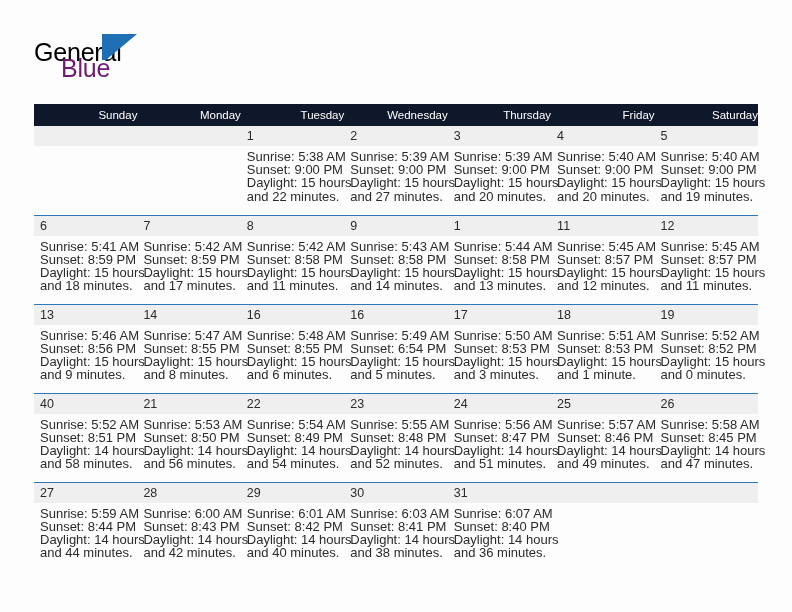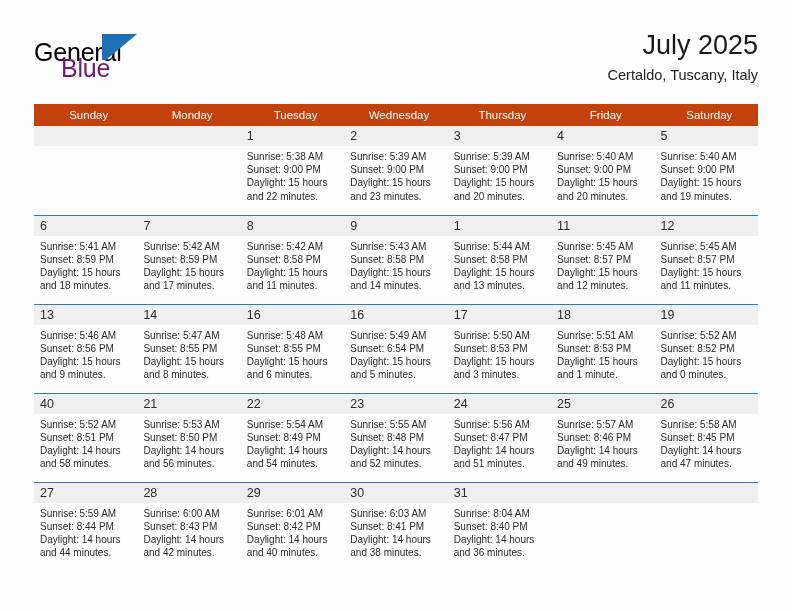--- a/index.html
+++ b/index.html
@@ -101,25 +101,25 @@
   
   .calendar {
     position: absolute;
     left: 34px;
     top: 104px;
     width: 724px;
     border-collapse: collapse;
     table-layout: fixed;
   }
   .calendar th {
-    background: #c2410c;
+    background: #0f172a;
     color: #ffffff;
     font-size: 11.5px;
     font-weight: normal;
-    text-align: center;
+    text-align: right;
     padding: 5px 0 5px 6px;
     height: 21px;
     border: none;
   }
   .calendar td {
     vertical-align: top;
     padding: 0;
     border: none;
     border-top: 1px solid #2f77ba;
     height: 89px;
@@ -130,21 +130,21 @@
   .daynum {
     background: #efefef;
     font-size: 12.5px;
     color: #2b2b2b;
     padding: 3px 0 3px 6px;
     height: 20px;
     line-height: 14px;
   }
   .detail {
     padding: 4px 7px 0 6px;
-    font-size: 10px;
+    font-size: 13px;
     line-height: 13.2px;
     color: #2b2b2b;
   }
   .detail div { white-space: nowrap; }
   td.blank .detail { visibility: hidden; }
 </style>
 </head>
 <body>
 
 <div id="page">
@@ -153,24 +153,20 @@
 
     <div class="brand">
       <span class="brand-general">General</span>
       <span class="brand-flag">
         <span class="brand-bar"></span>
         <span class="brand-tri"></span>
       </span>
       <span class="brand-blue">Blue</span>
     </div>
 
-    <div class="title-block">
-      <div class="month-title">July 2025</div>
-      <div class="location-sub">Certaldo, Tuscany, Italy</div>
-    </div>
 
   </div>
 
   <table class="calendar">
     <thead>
       <tr>
         <th>Sunday</th>
         <th>Monday</th>
         <th>Tuesday</th>
         <th>Wednesday</th>
@@ -207,21 +203,21 @@
               <div>Daylight: 15 hours</div>
               <div>and 22 minutes.</div>
             </div>
           </td>
           <td>
             <div class="daynum">2</div>
             <div class="detail">
               <div>Sunrise: 5:39 AM</div>
               <div>Sunset: 9:00 PM</div>
               <div>Daylight: 15 hours</div>
-              <div>and 23 minutes.</div>
+              <div>and 27 minutes.</div>
             </div>
           </td>
           <td>
             <div class="daynum">3</div>
             <div class="detail">
               <div>Sunrise: 5:39 AM</div>
               <div>Sunset: 9:00 PM</div>
               <div>Daylight: 15 hours</div>
               <div>and 20 minutes.</div>
             </div>
@@ -473,21 +469,21 @@
             <div class="detail">
               <div>Sunrise: 6:03 AM</div>
               <div>Sunset: 8:41 PM</div>
               <div>Daylight: 14 hours</div>
               <div>and 38 minutes.</div>
             </div>
           </td>
           <td>
             <div class="daynum">31</div>
             <div class="detail">
-              <div>Sunrise: 8:04 AM</div>
+              <div>Sunrise: 6:07 AM</div>
               <div>Sunset: 8:40 PM</div>
               <div>Daylight: 14 hours</div>
               <div>and 36 minutes.</div>
             </div>
           </td>
           <td class="blank">
             <div class="daynum"></div>
             <div class="detail">
               <div></div>
               <div></div>

